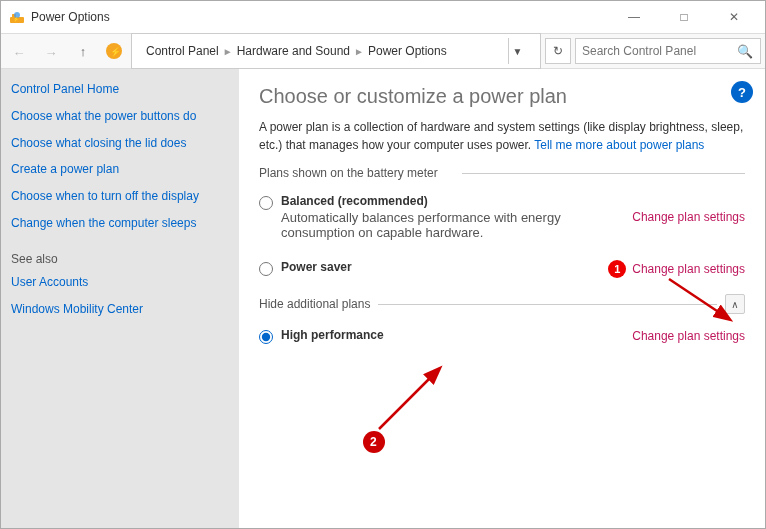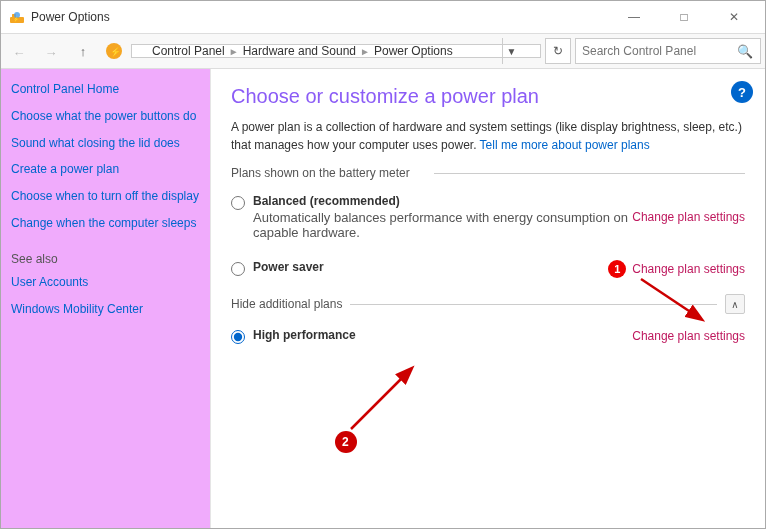--- a/index.html
+++ b/index.html
@@ -88,26 +88,26 @@
       align-items: center;
       justify-content: center;
       border-radius: 2px;
       color: #555;
       font-size: 13px;
     }
     .nav-btn.disabled { color: #bbb; cursor: default; }
 
     .breadcrumb-bar {
       flex: 1;
-      height: 14px;
+      height: 36px;
       border: 1px solid #ccc;
       background: #fff;
       display: flex;
       align-items: center;
-      padding: 0 20px;
+      padding: 0 14px;
       gap: 4px;
       font-size: 12px;
       color: #333;
     }
 
     .breadcrumb-sep {
       color: #999;
       font-size: 10px;
     }
 
@@ -173,26 +173,26 @@
 
     
     .main-area {
       display: flex;
       flex: 1;
       overflow: hidden;
     }
 
     
     .sidebar {
-      width: 210px;
+      width: 238px;
       flex-shrink: 0;
       padding: 12px 10px;
       border-right: 1px solid #e5e5e5;
       overflow-y: auto;
-      background: #f0abfc;
+      background: #e5e5e5;
     }
 
     .sidebar-link {
       display: block;
       color: #0066cc;
       text-decoration: none;
       font-size: 12px;
       margin-bottom: 10px;
       cursor: pointer;
       line-height: 1.4;
@@ -227,21 +227,21 @@
       font-size: 13px;
       display: flex;
       align-items: center;
       justify-content: center;
       font-weight: bold;
     }
 
     .page-title {
       font-size: 20px;
       font-weight: 300;
-      color: #8b5cf6;
+      color: #737373;
       margin-bottom: 10px;
     }
 
     .page-desc {
       font-size: 12px;
       color: #333;
       margin-bottom: 4px;
       line-height: 1.5;
     }
 
@@ -398,21 +398,21 @@
       <input class="search-input" type="text" value="" placeholder="Search Control Panel" style="">
       <span class="search-icon">🔍</span>
     </div>
   </div>
 
   <div class="main-area">
 
     <div class="sidebar">
       <a class="sidebar-link">Control Panel Home</a>
       <a class="sidebar-link">Choose what the power buttons do</a>
-      <a class="sidebar-link">Sound what closing the lid does</a>
+      <a class="sidebar-link">Choose what closing the lid does</a>
       <a class="sidebar-link">Create a power plan</a>
       <a class="sidebar-link">Choose when to turn off the display</a>
       <a class="sidebar-link">Change when the computer sleeps</a>
 
       <div class="sidebar-see-also">See also</div>
       <a class="sidebar-link">User Accounts</a>
       <a class="sidebar-link">Windows Mobility Center</a>
     </div>
 
     <div class="content">

